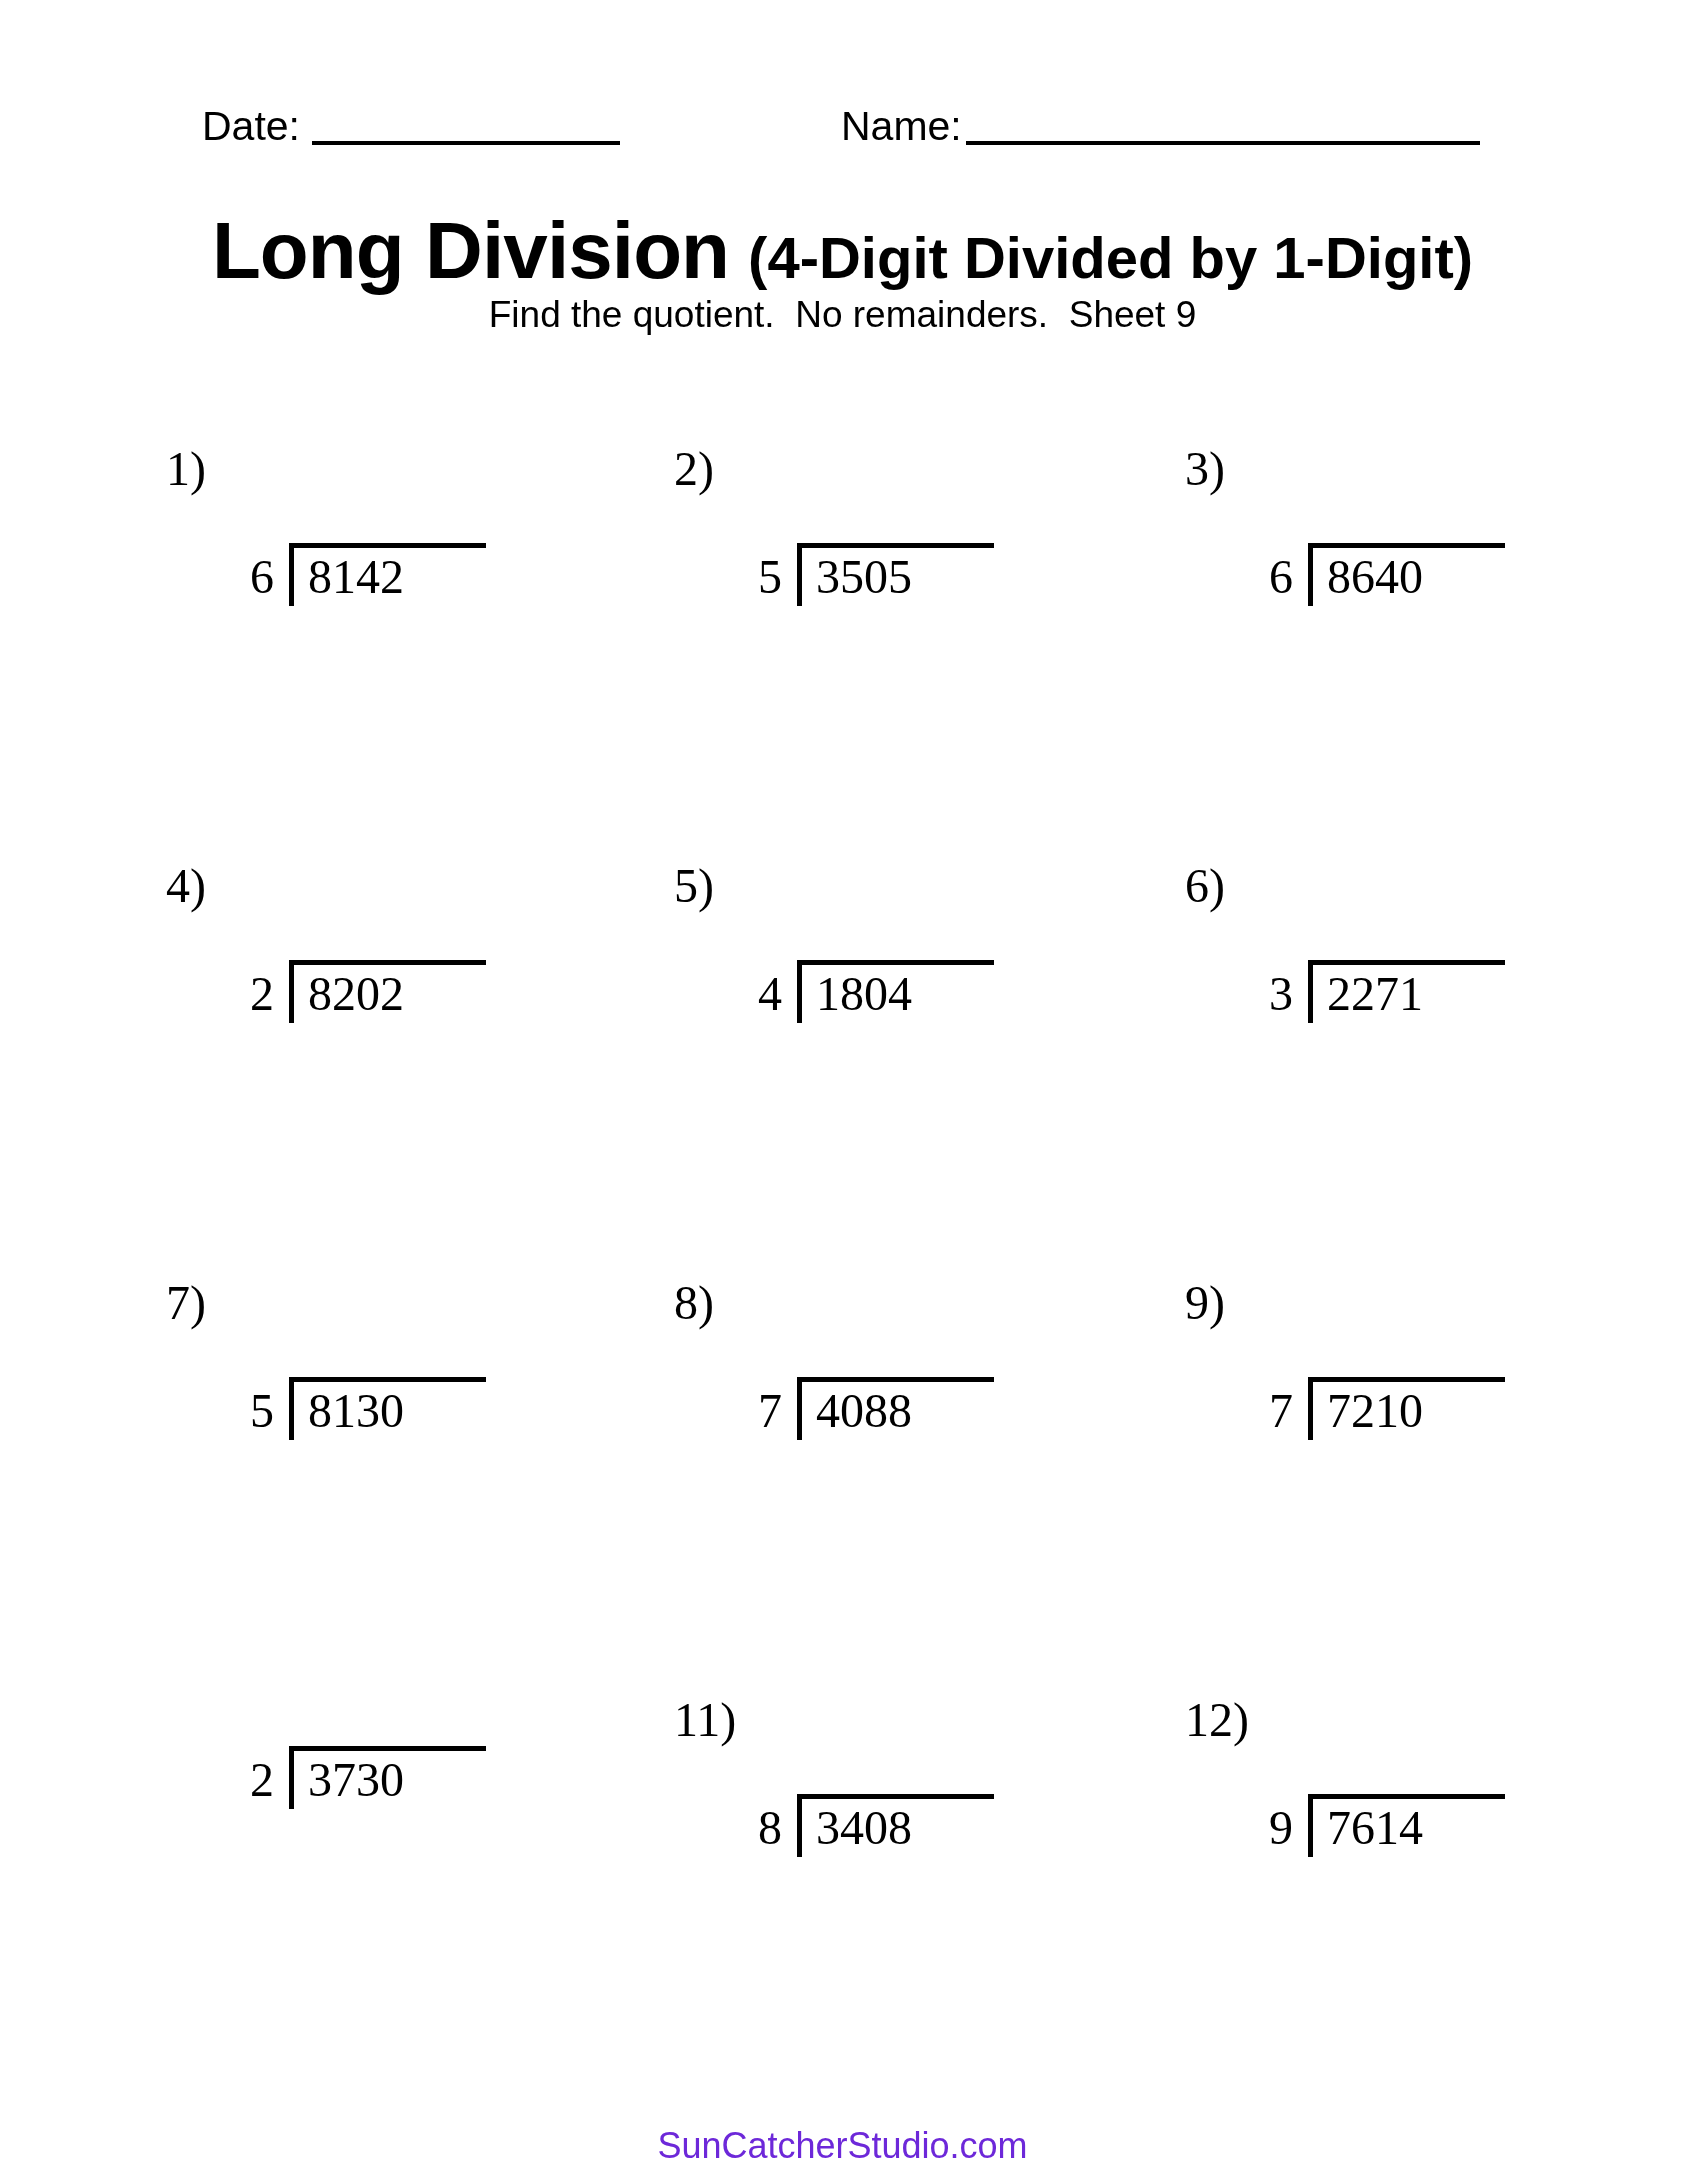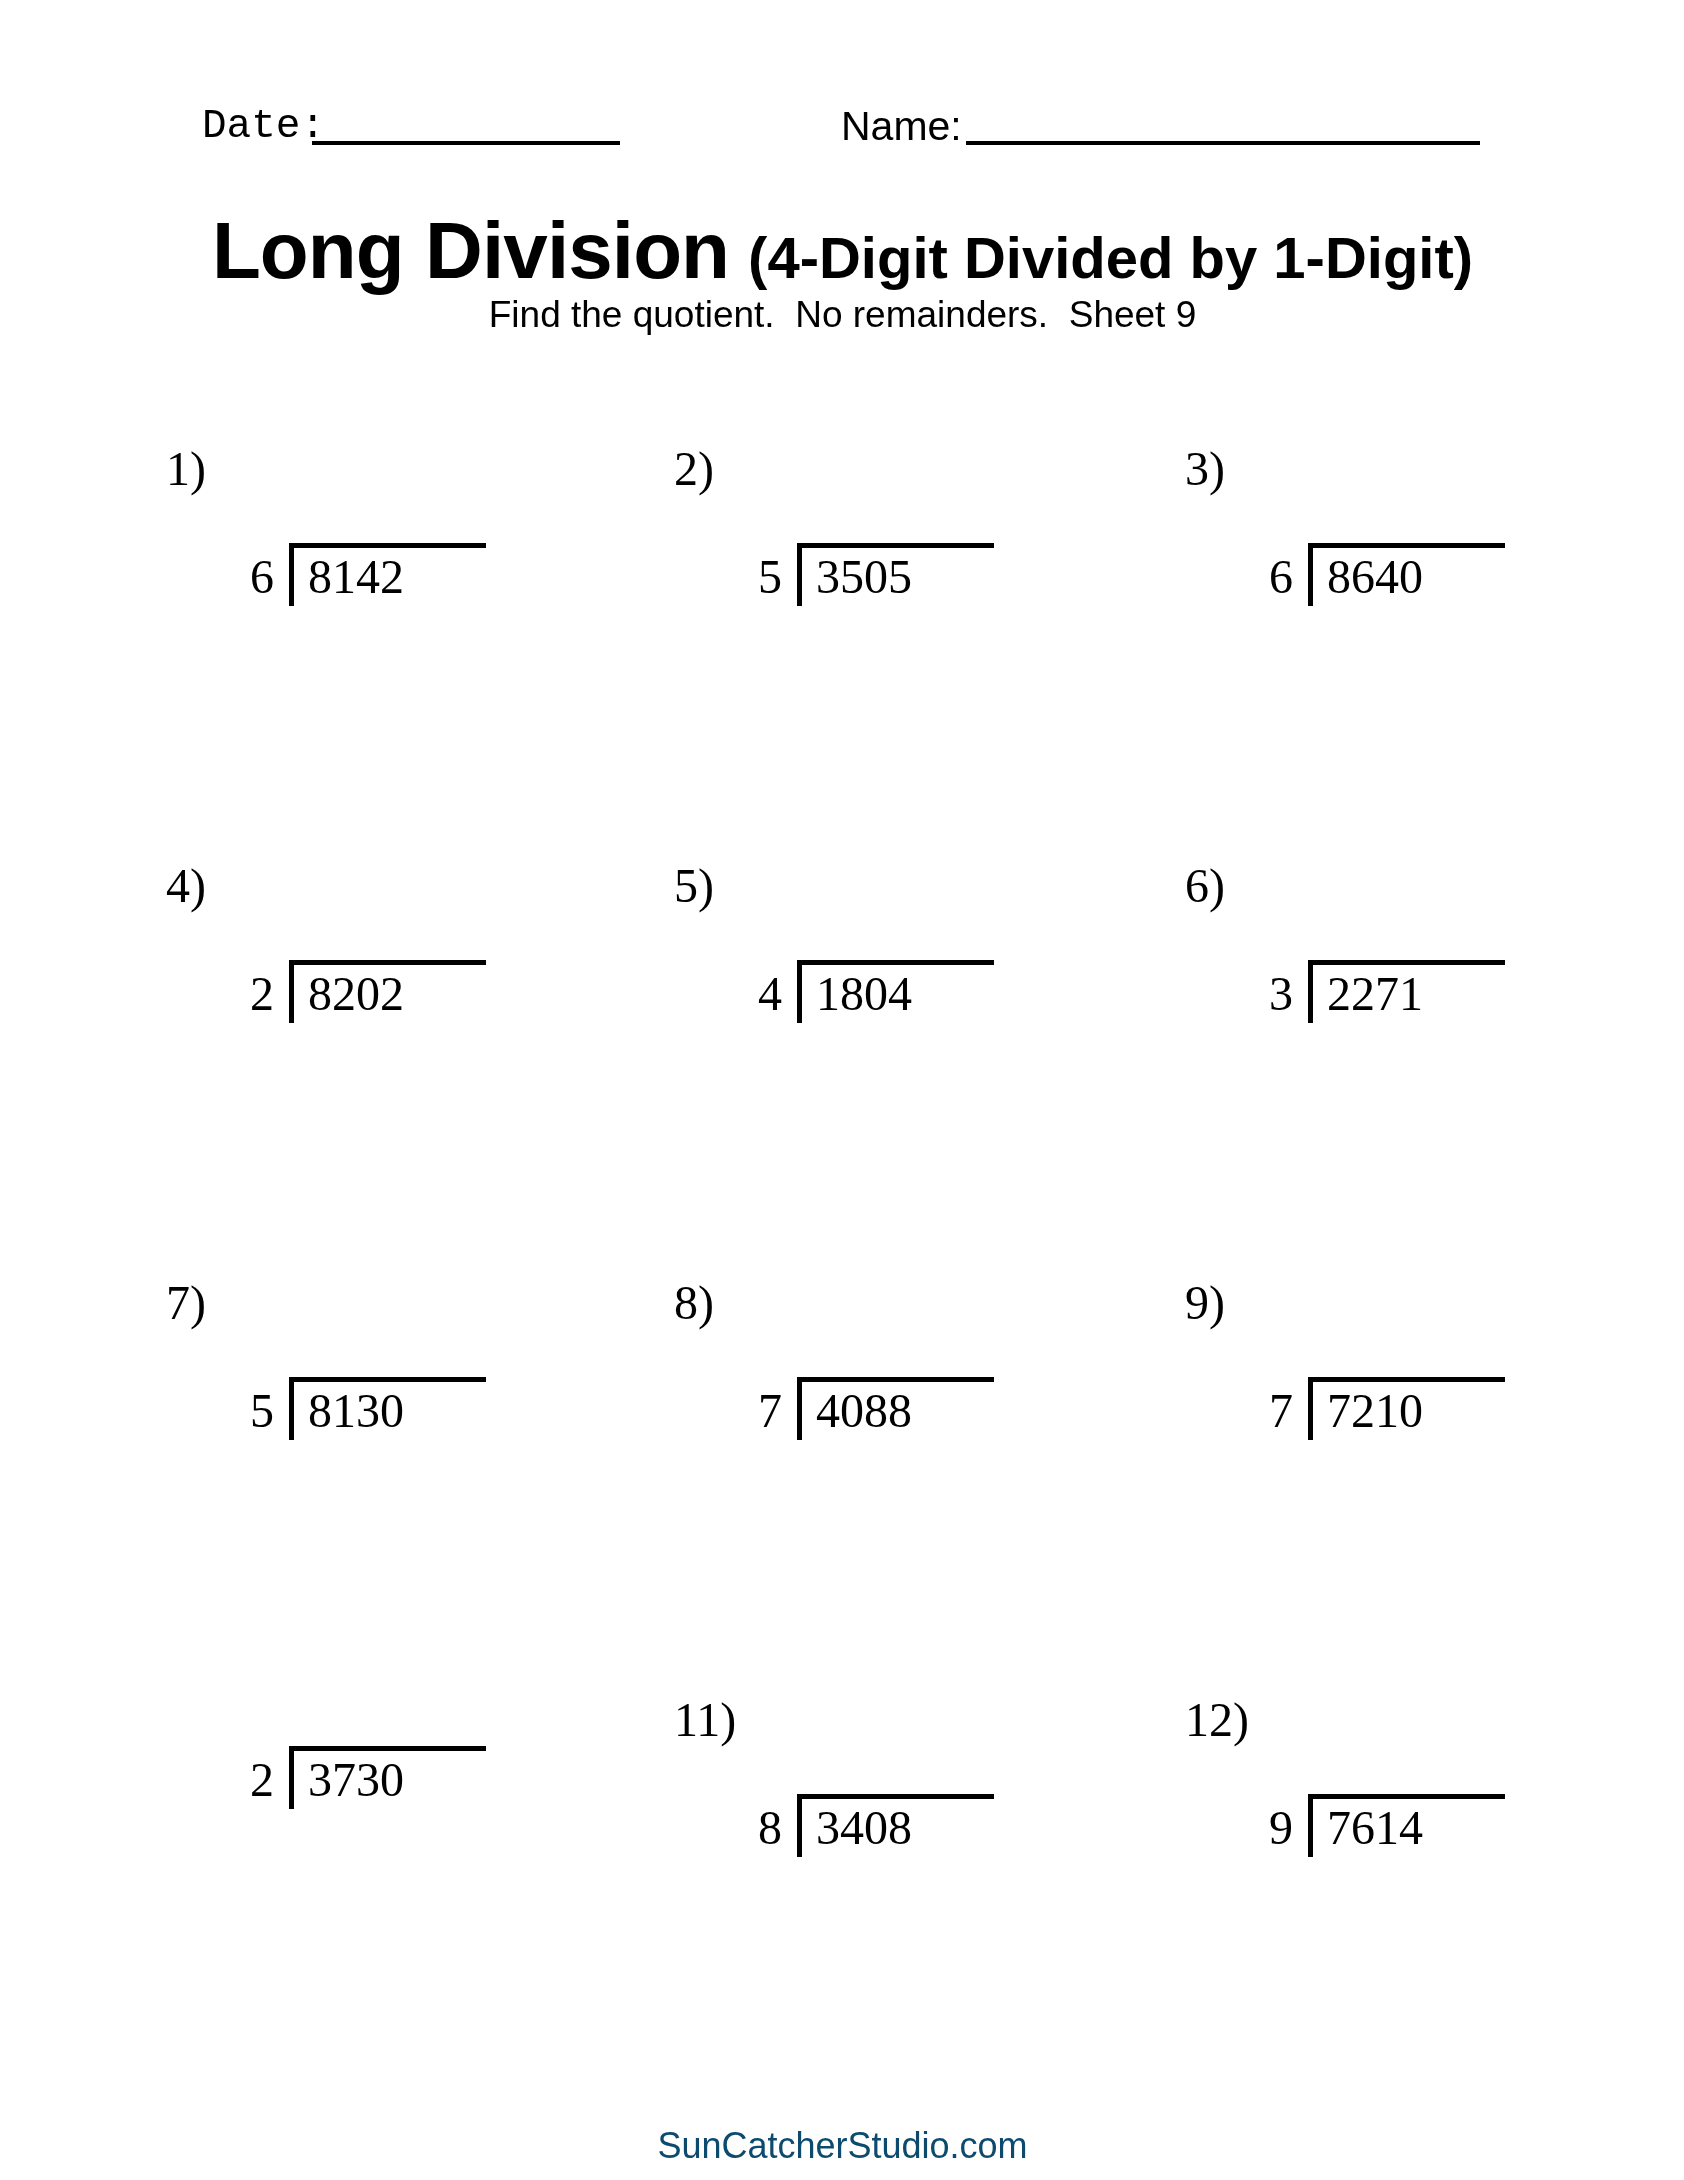--- a/index.html
+++ b/index.html
@@ -12,21 +12,21 @@
     color: #000;
   }
   .abs { position: absolute; }
 
   
   .hdr-label {
     font: 400 41px/1 "Liberation Sans", sans-serif;
     color: #000;
     white-space: nowrap;
   }
-  .date-label { left: 202px; top: 106px; font-family: Liberation Mono, monospace; }
+  .date-label { left: 202px; top: 106px; }
   .name-label { left: 841px; top: 106px; text-align: center; }
   .fill-line { height: 4.3px; background: #000; }
   .date-line { left: 312px; top: 141px; width: 308px; }
   .name-line { left: 966px; top: 141px; width: 514px; }
 
   
   .title-row {
     left: 0; top: 187px; width: 100%;
     text-align: center; white-space: nowrap; margin-top: 24px;
   }
@@ -75,21 +75,21 @@
     border-left: 5.1px solid #000;
     padding: 5.1px 82px 5.1px 13.6px;
     white-space: nowrap;
   }
 
   
   .footer {
     left: 0; top: 2128px; width: 100%;
     text-align: center;
     font: 400 36px/1 "Liberation Sans", sans-serif;
-    color: #0c4a6e;
+    color: #6d28d9;
   }
 </style>
 </head>
 <body>
 
 <div class="page">
 
   <div class="abs hdr-label date-label">Date:</div>
   <div class="abs fill-line date-line"></div>
   <div class="abs hdr-label name-label">Name:</div>

